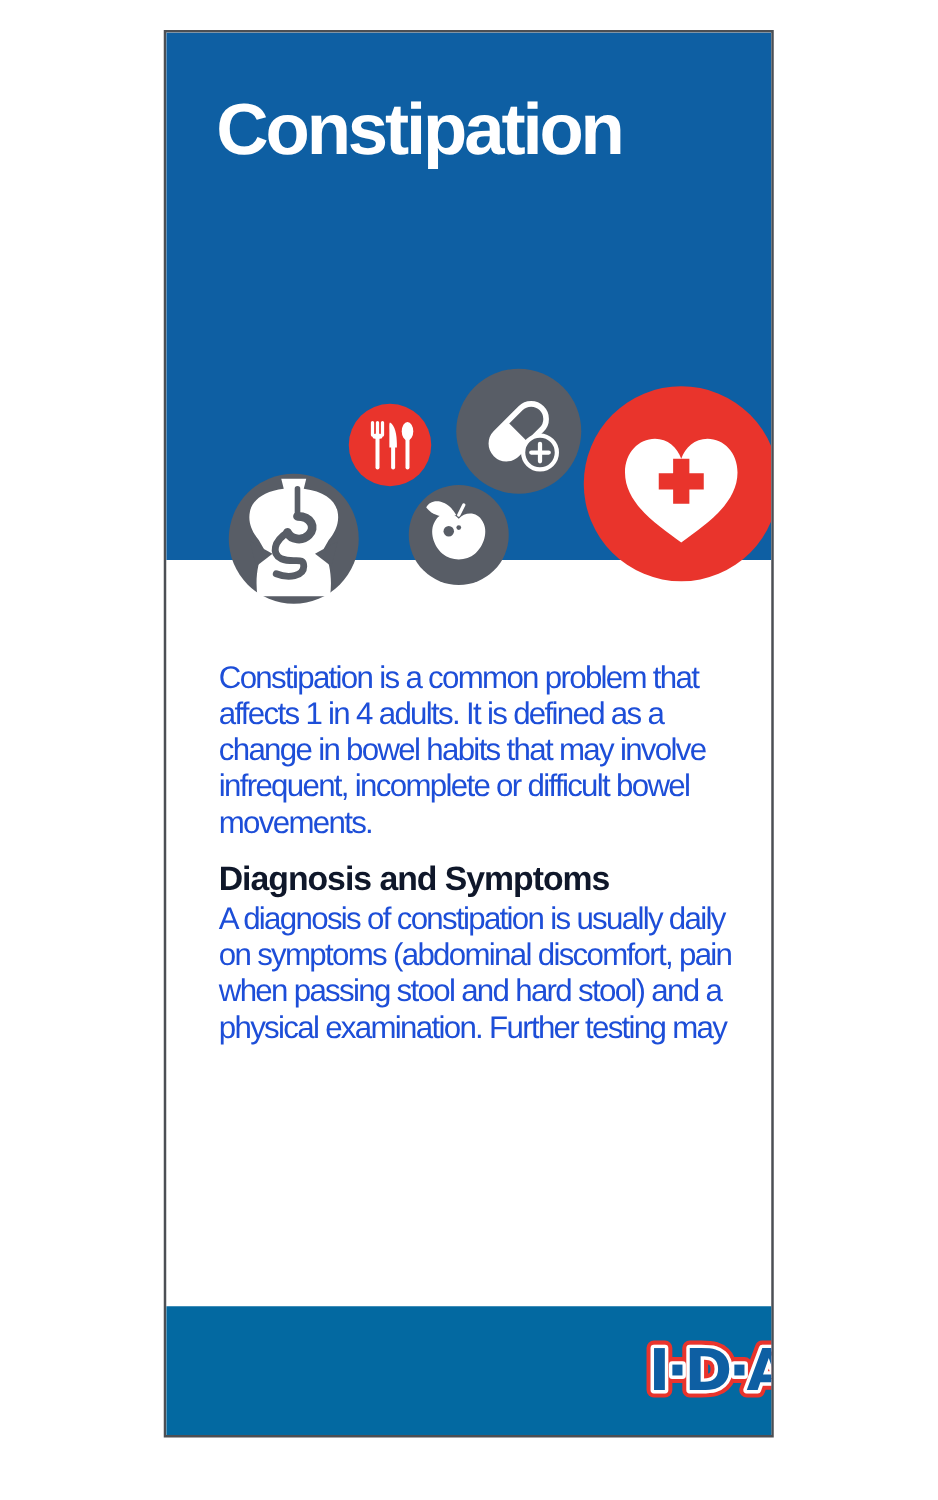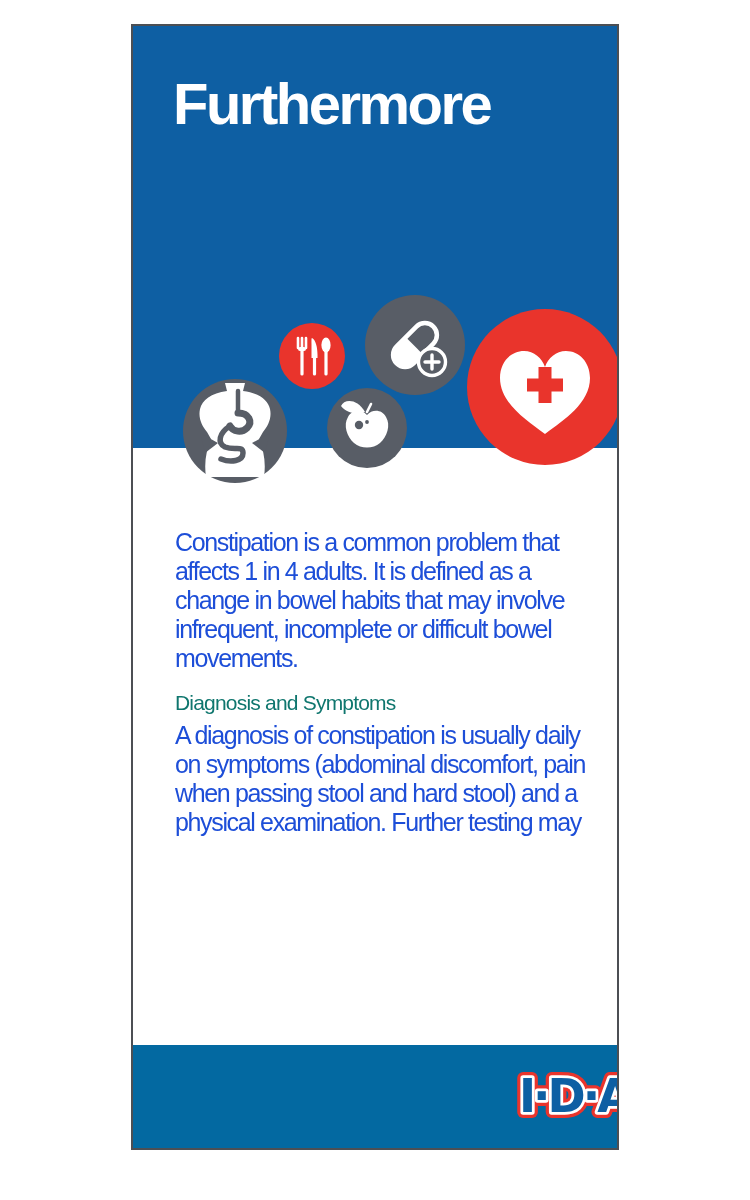--- a/index.html
+++ b/index.html
@@ -29,22 +29,22 @@
   .content-area{
     position:absolute;left:42px;top:502px;width:430px;
   }
   .content-area p{
     margin:0 0 12px 0;
     font-size:25px;line-height:29px;letter-spacing:-1.35px;
     color:#1d4ed8;white-space:pre-line;
   }
   .section-heading{
     margin:14px 0 2px 0;
-    font-size:21px;line-height:32px;font-weight:normal;letter-spacing:-0.8px;
-    color:#0f766e;white-space:nowrap;
+    font-size:27px;line-height:32px;font-weight:bold;letter-spacing:-0.8px;
+    color:#0f172a;white-space:nowrap;
   }
   .footer-band{
     position:absolute;left:0;bottom:0;width:572px;height:103px;
     background:#0369a1;
   }
   .ida-logo{
     position:absolute;right:18px;bottom:20px;
   }
   .logo-text{
     font-family:"DejaVu Sans","Liberation Sans",sans-serif;
@@ -54,21 +54,21 @@
     font-family:"DejaVu Sans","Liberation Sans",sans-serif;
     font-weight:bold;font-size:13px;
   }
 </style>
 </head>
 <body>
 
 <div class="panel">
 
   <div class="header-band">
-    <h1 class="page-title">Furthermore</h1>
+    <h1 class="page-title">Constipation</h1>
   </div>
 
   <svg class="icon-band" width="484" height="500" viewBox="0 0 484 500">
 
     <g transform="translate(102,405)">
       <circle r="52" fill="#585d66"></circle>
       <path fill="#ffffff" d="M -10,-48 L 10,-48 L 8,-40
         C 24,-38 33,-31 35,-22 C 37,-13 33,-5 28,1 L 24,8
         C 29,20 31,32 29,46 L -29,46
         C -31,32 -29,20 -24,8 L -28,1

